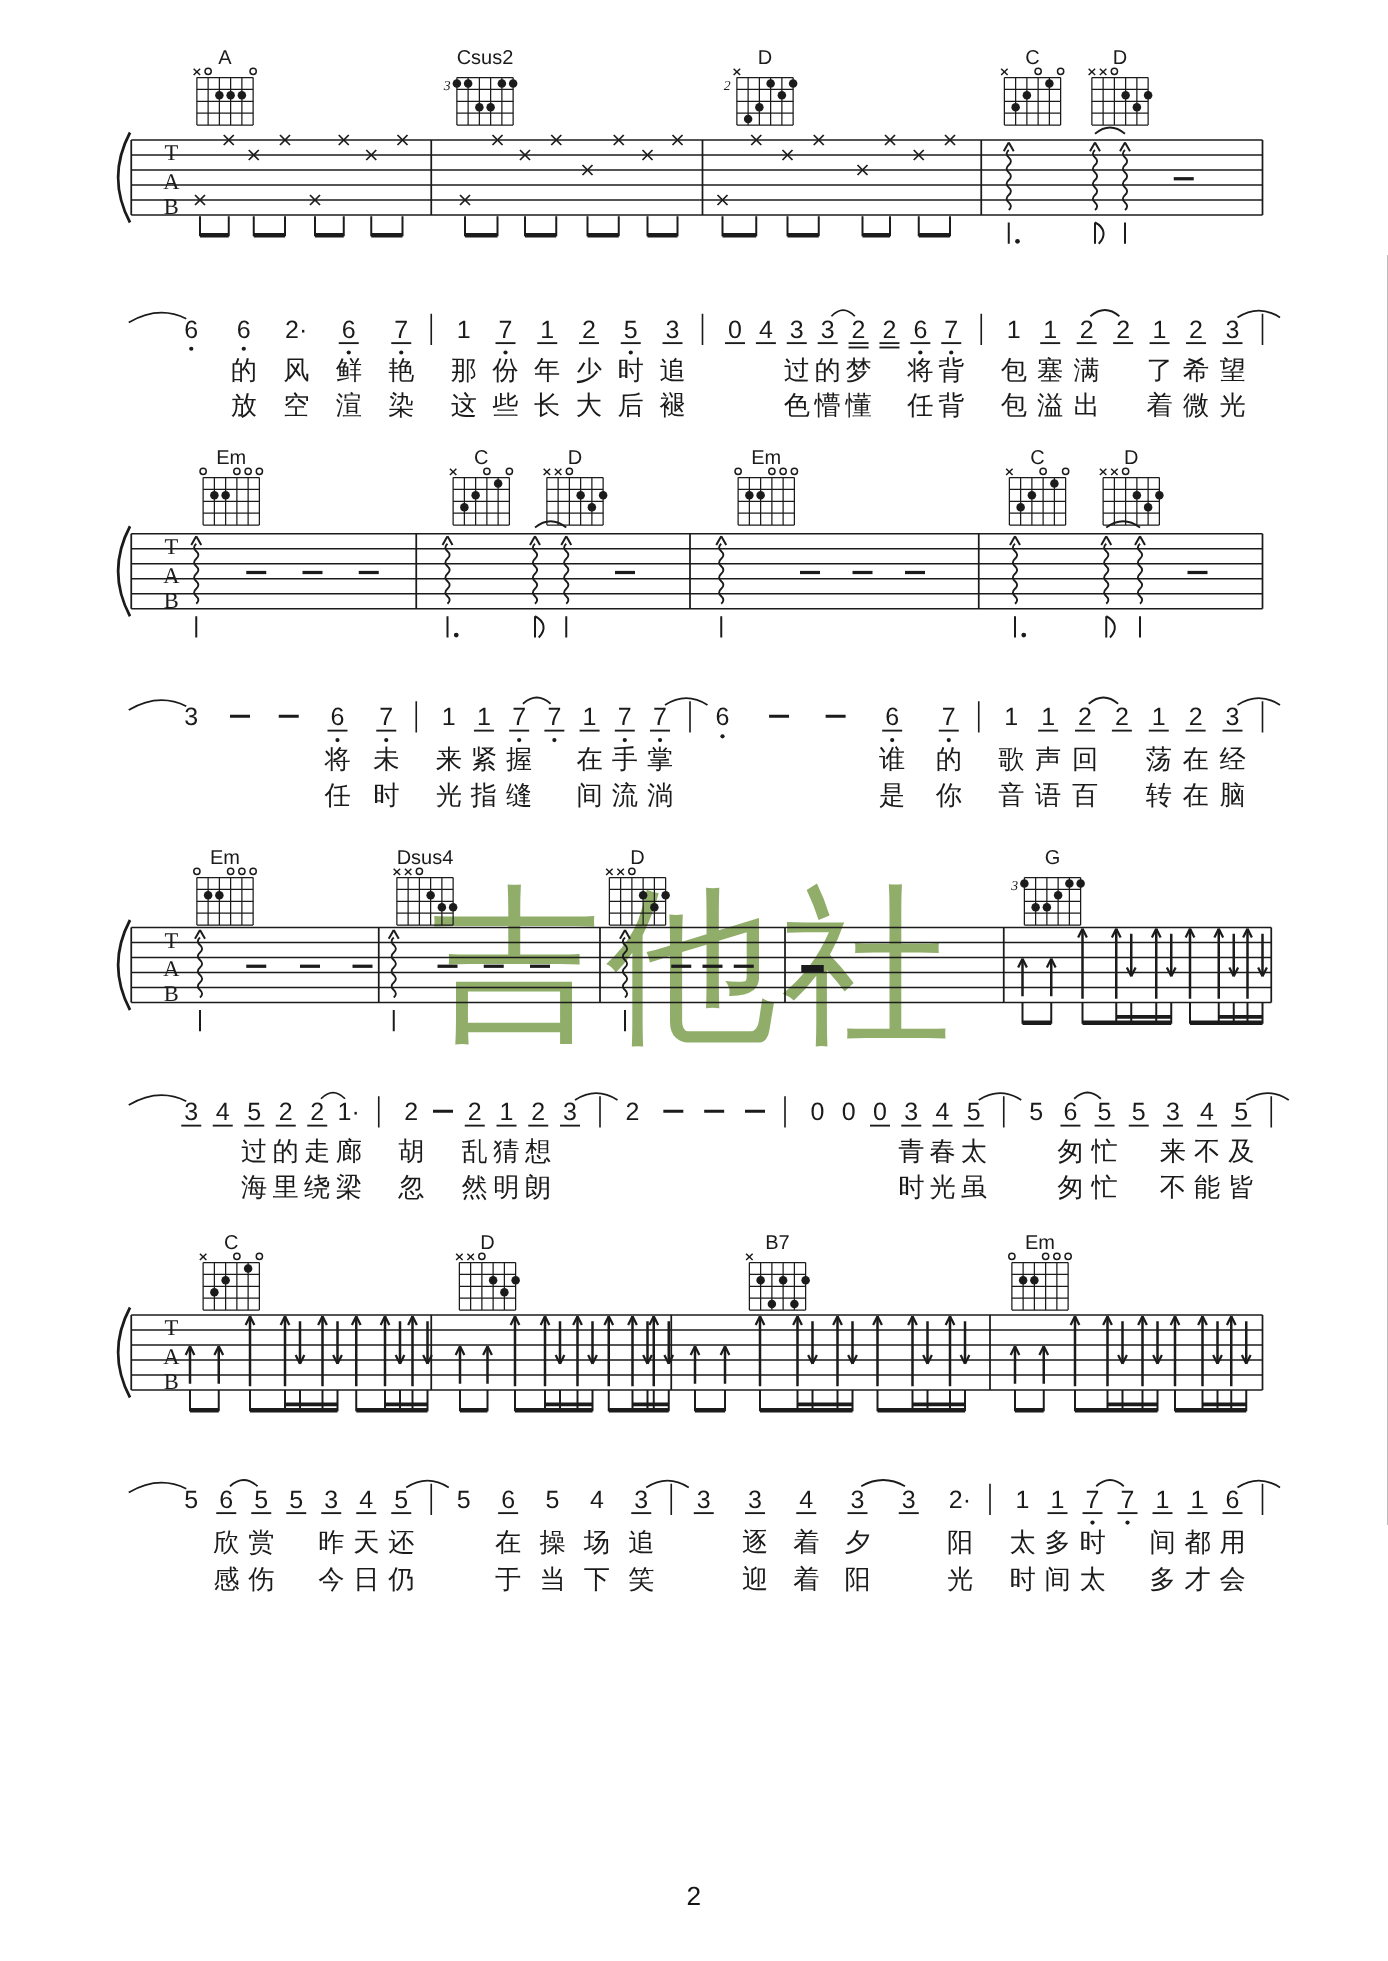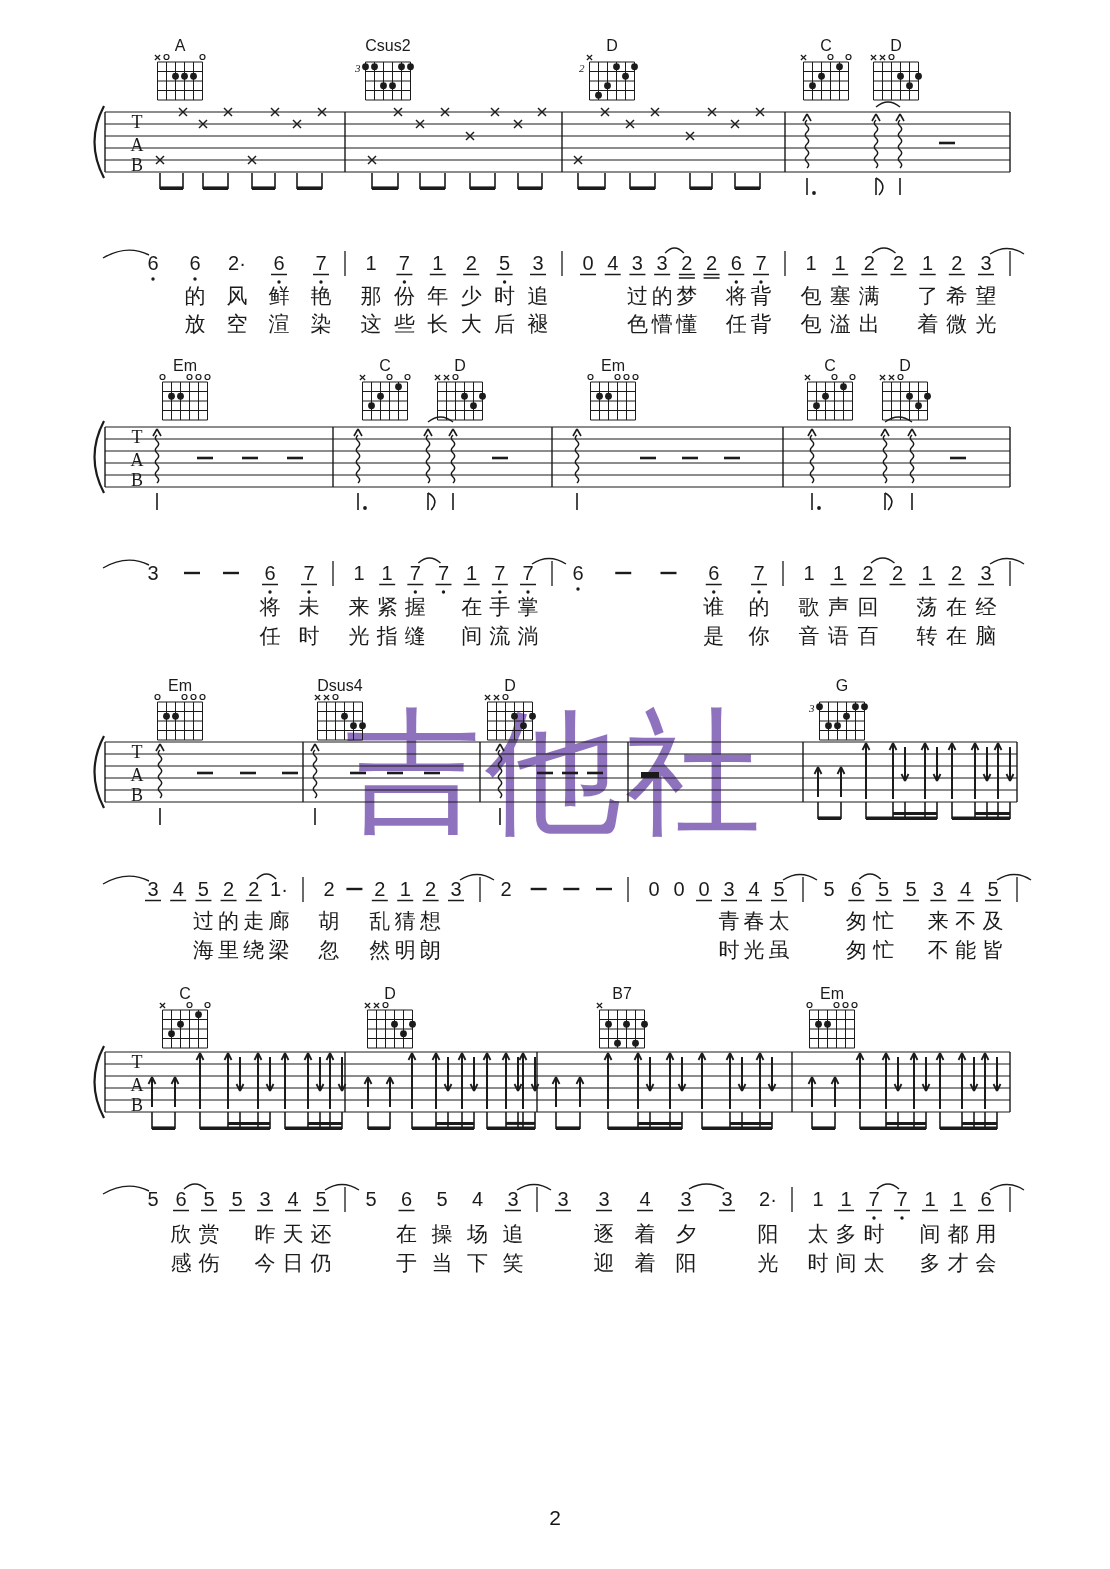--- a/index.html
+++ b/index.html
@@ -1,19 +1,19 @@
 <!DOCTYPE html>
 <html><head>
 <meta charset="utf-8">
 <style>
   html,body{margin:0;padding:0;background:#888;}
   .page{position:relative;width:1110px;height:1569px;background:#ffffff;margin:0 auto;
         font-family:"Liberation Sans",sans-serif;overflow:hidden;}
   .wm1{position:absolute;top:682px;left:0;width:100%;text-align:center;font-size:136px;
-       color:#4c1d95;opacity:.62;z-index:1;font-family:"DejaVu Sans",sans-serif;letter-spacing:4px;}
+       color:#4d7c0f;opacity:.62;z-index:1;font-family:"DejaVu Sans",sans-serif;letter-spacing:4px;}
   .wm2{position:absolute;top:798px;left:0;width:100%;text-align:center;font-size:52px;font-weight:bold;
        color:#d6d6d6;opacity:.8;z-index:1;font-family:"DejaVu Sans",sans-serif;}
   svg.score{position:absolute;left:0;top:0;z-index:2;}
   .pageno{position:absolute;top:1506px;left:0;width:100%;text-align:center;font-size:21px;
           color:#151515;z-index:3;}
 </style>
 </head>
 <body>
 
 <div class="page">

